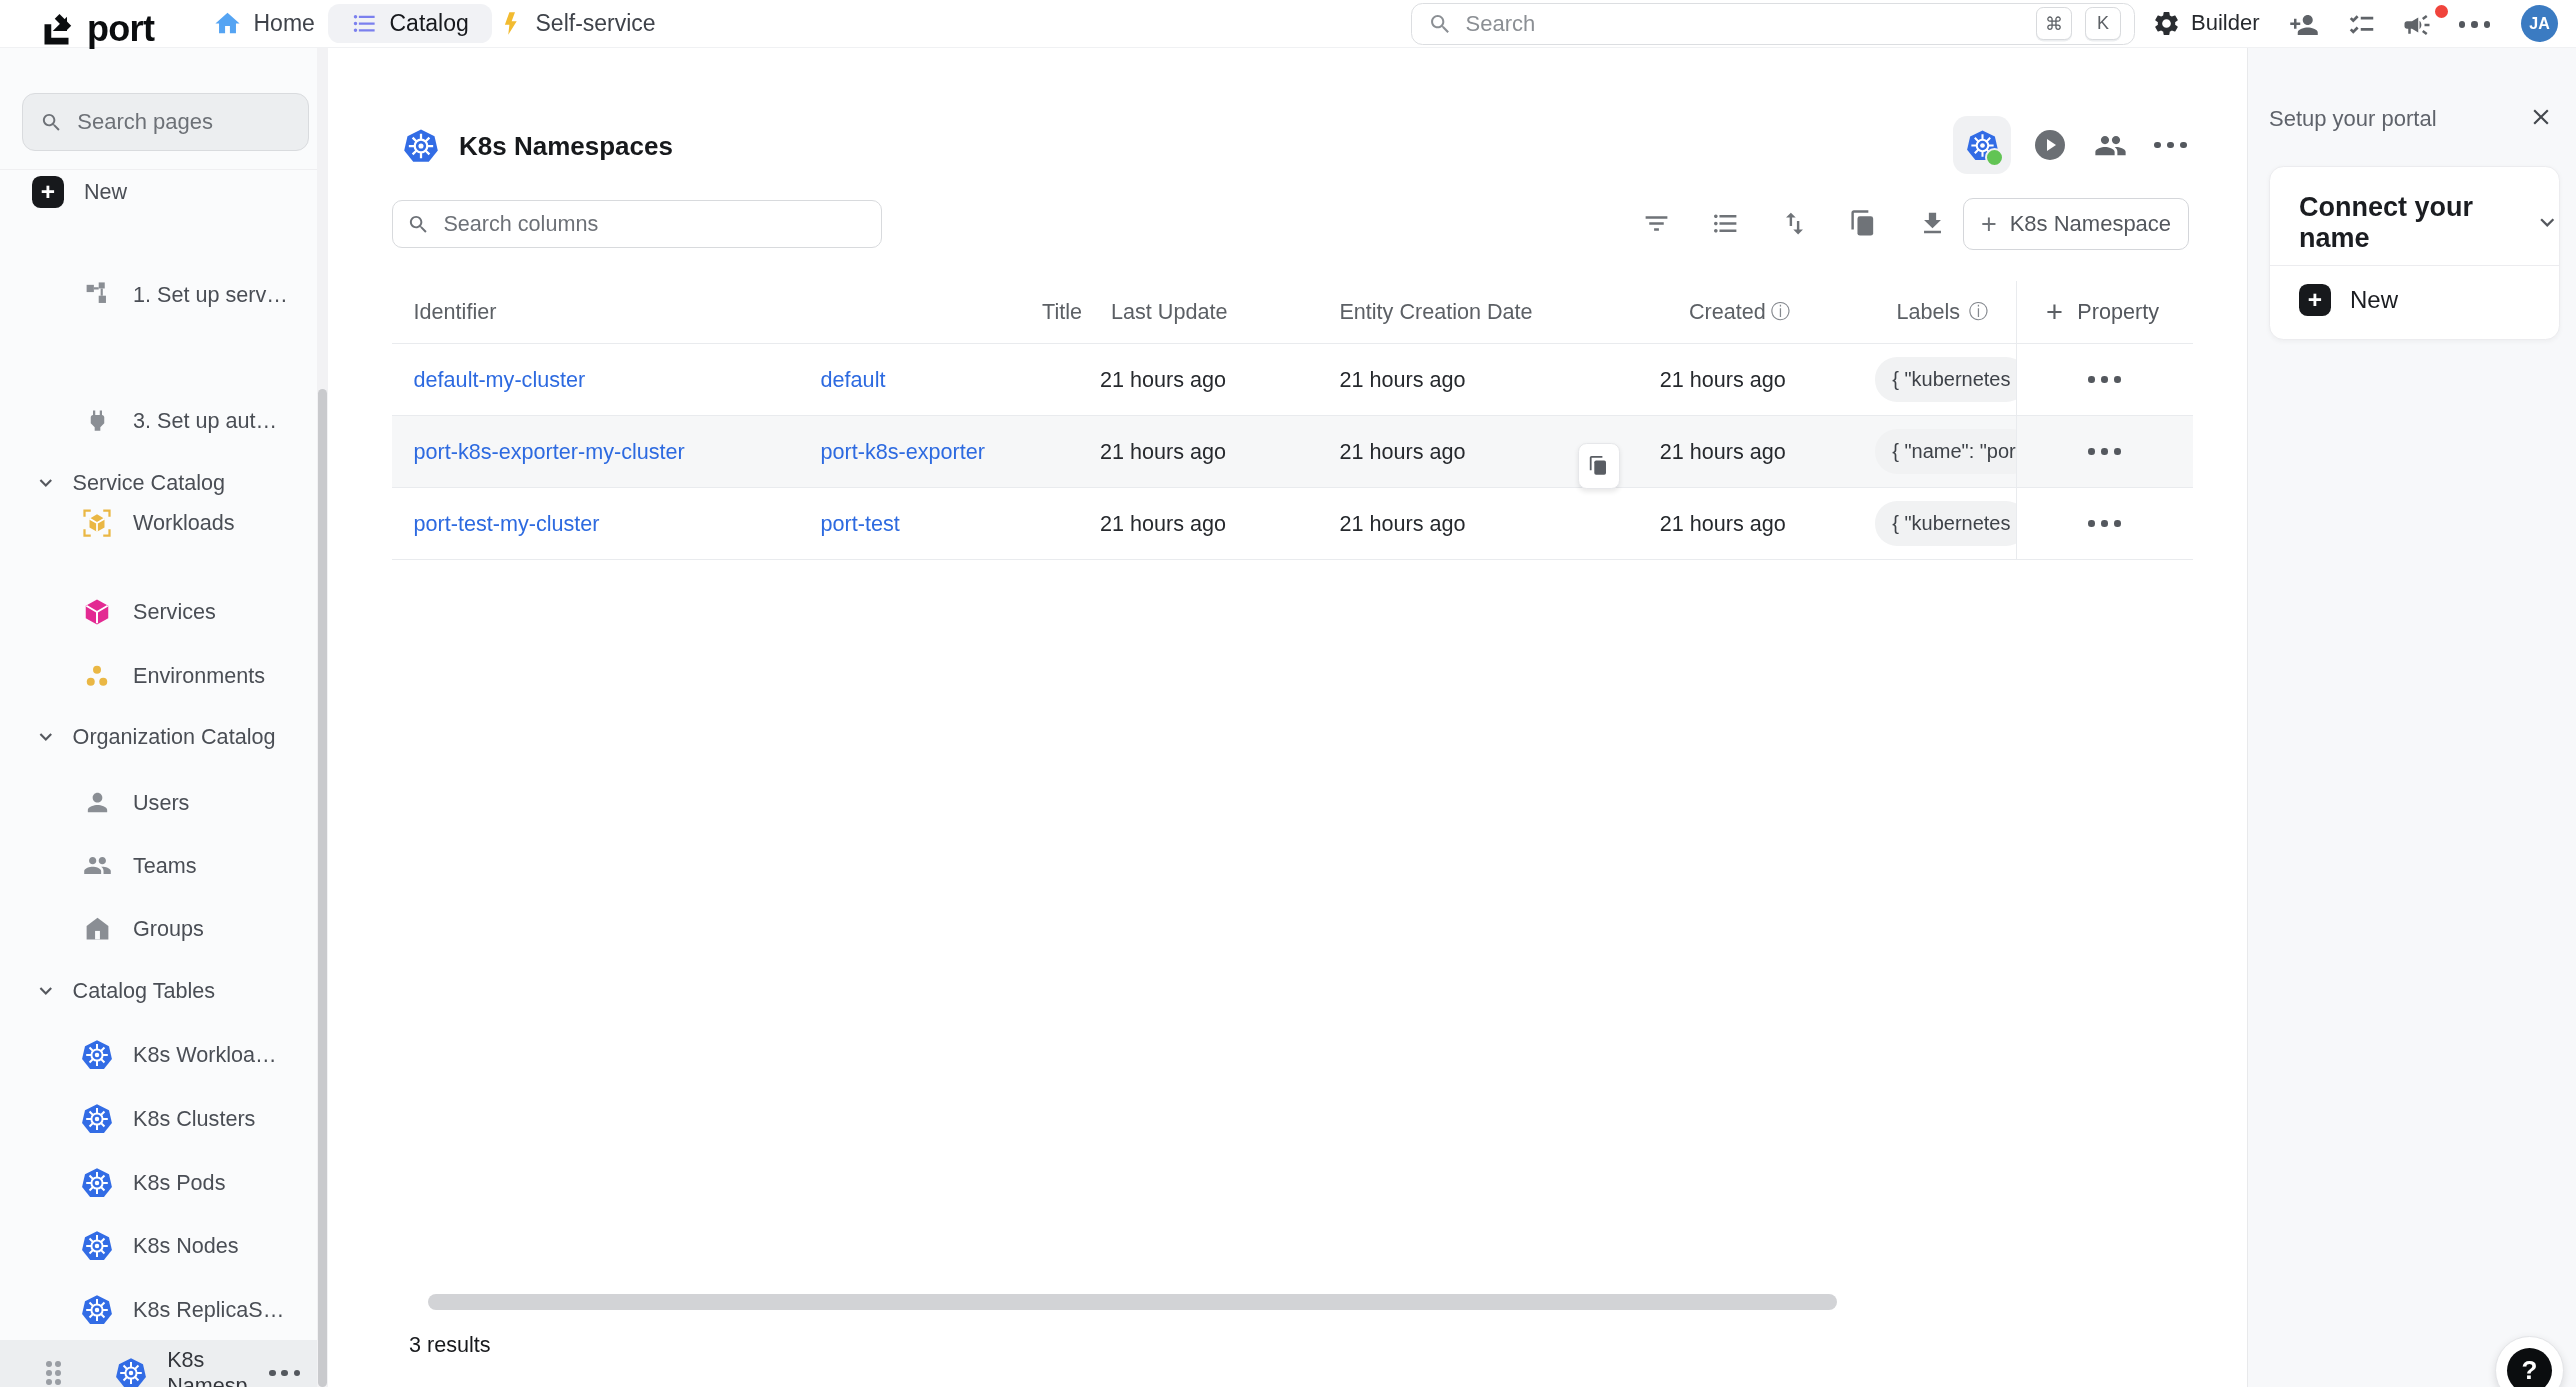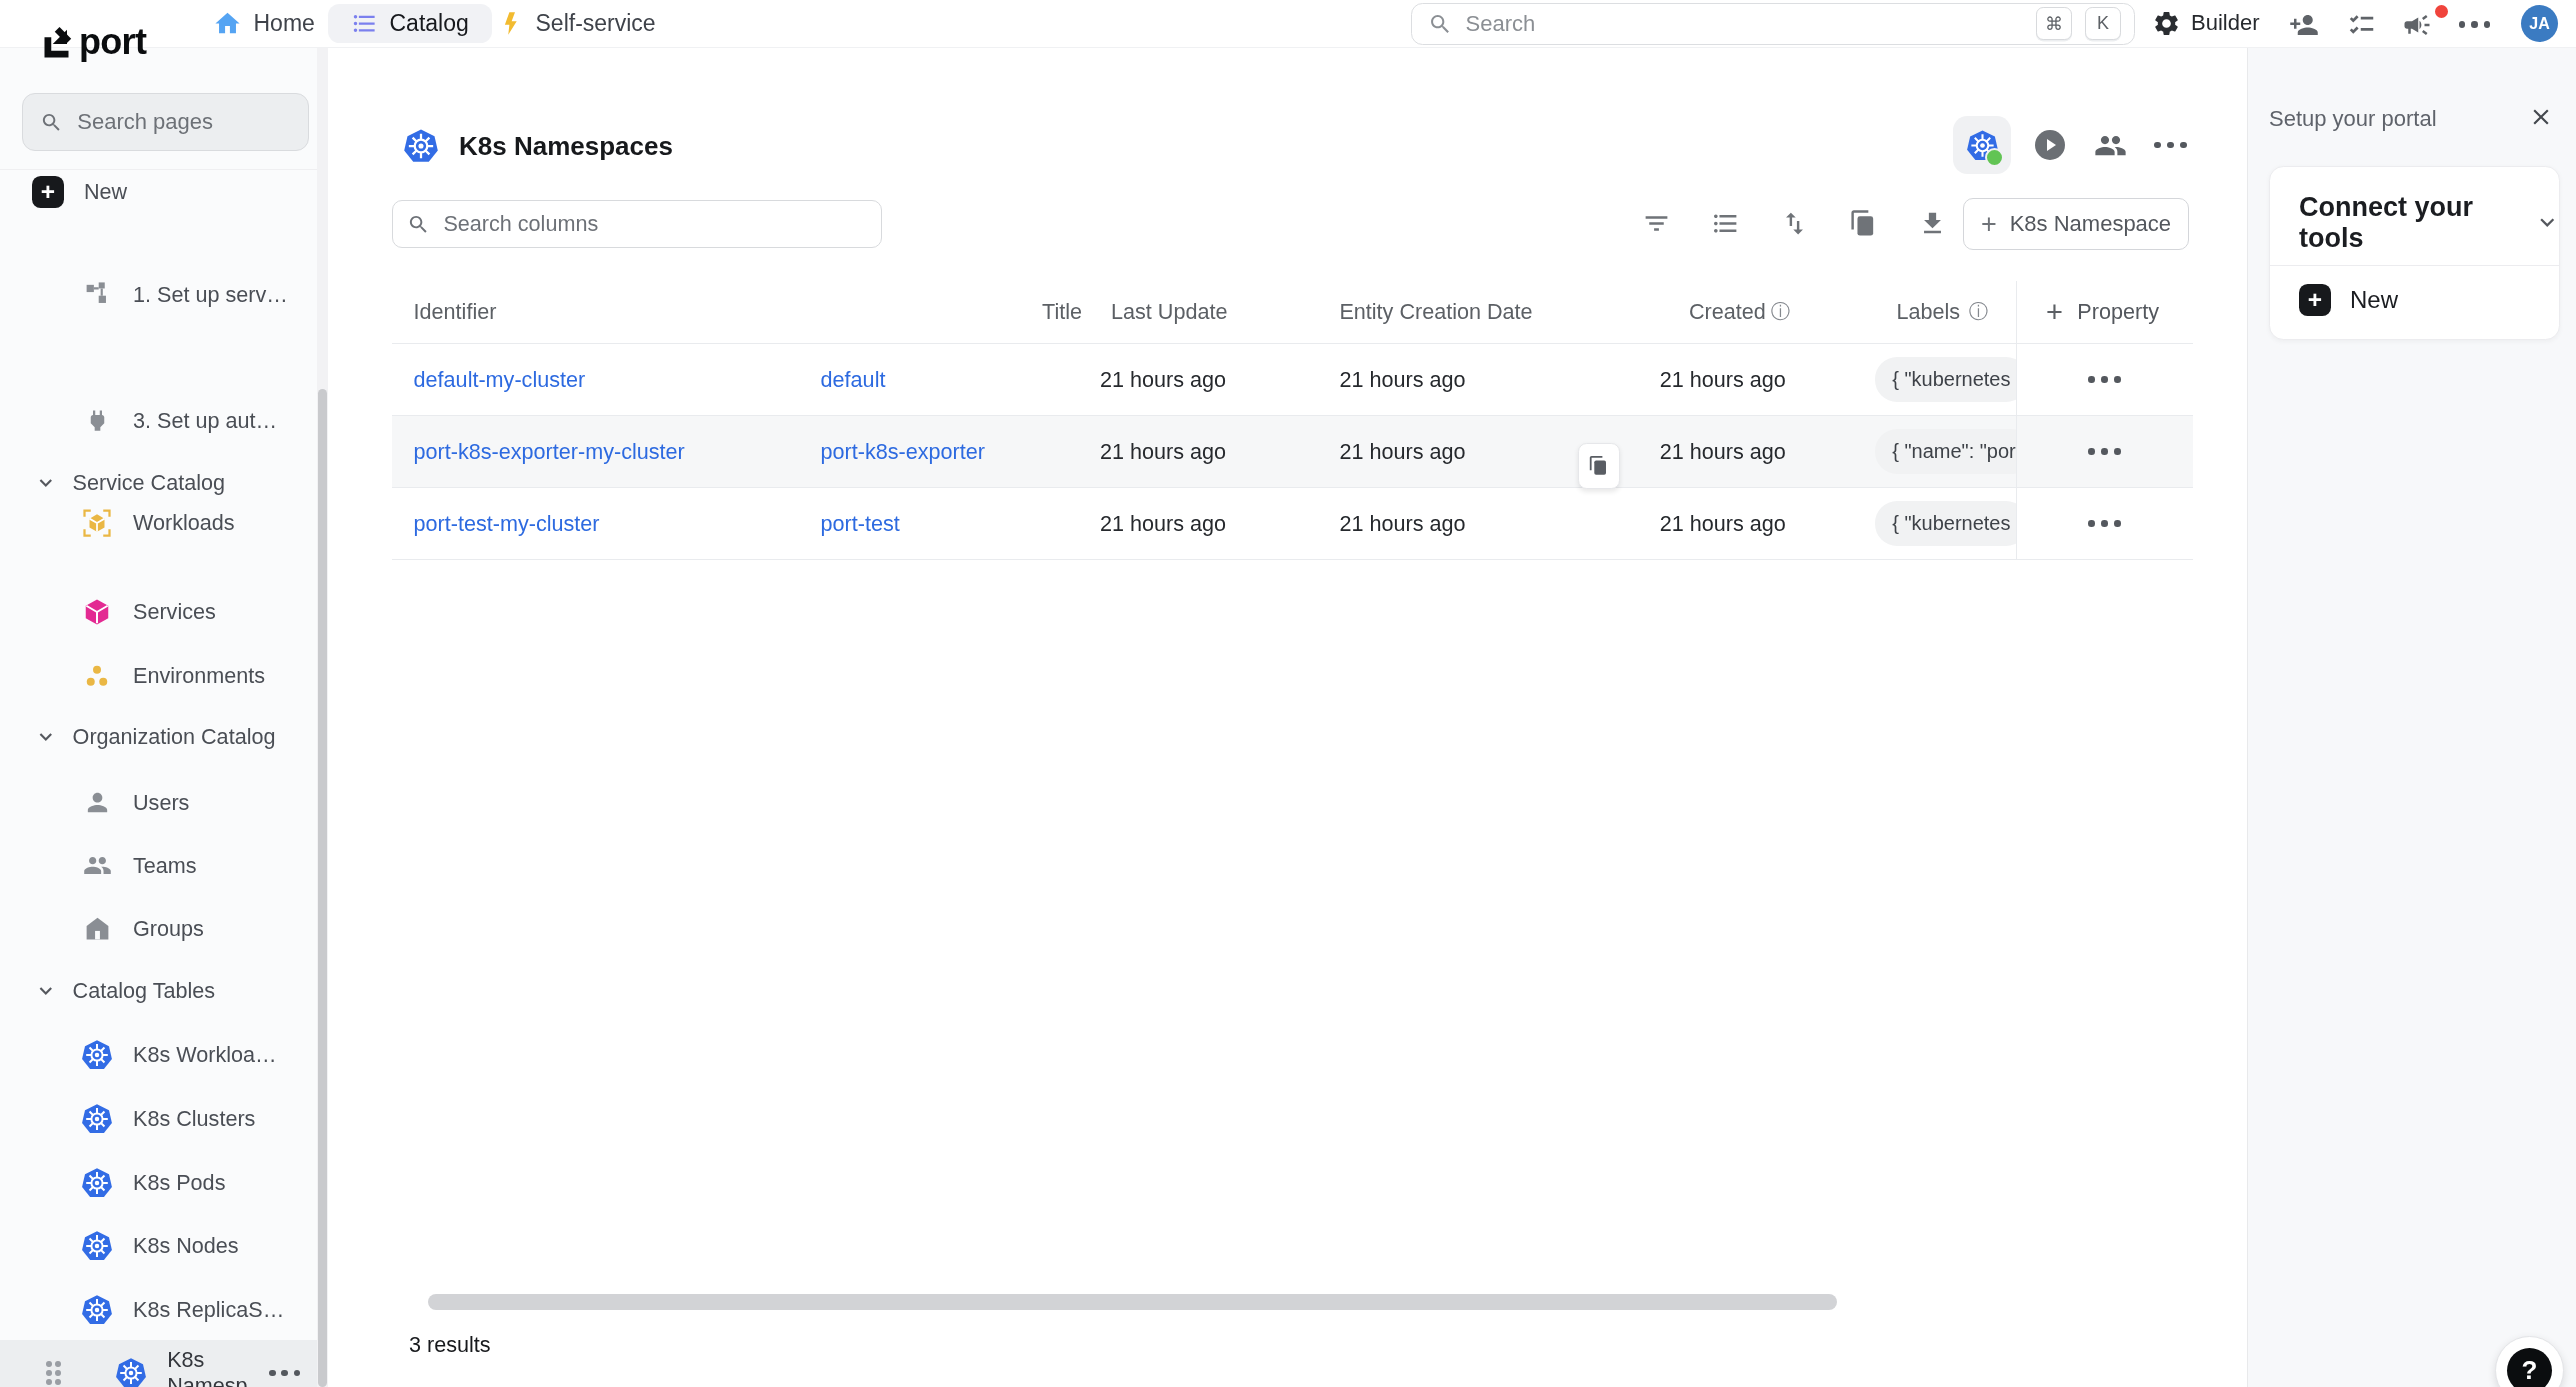--- a/index.html
+++ b/index.html
@@ -10,21 +10,21 @@
     position: relative;
     color: #26292d;
   }
   svg { display: block; }
 
   
   .topbar {
     position: absolute; left: 0; top: 0; width: 2576px; height: 48px;
     background: #ffffff; border-bottom: 1.4px solid #f0f1f3; z-index: 30;
   }
-  .logo { position: absolute; left: 40px; top: 21px; display: flex; align-items: center; gap: 6px; text-align: right; }
+  .logo { position: absolute; left: 40px; top: 8px; display: flex; align-items: center; gap: 14px; text-align: right; }
   .logo-text { font-size: 36px; font-weight: 700; color: #0b0d0f; letter-spacing: -0.7px; }
   .nav-item { position: absolute; top: 0; height: 46px; display: flex; align-items: center; gap: 11.5px; font-size: 23px; color: #3f434a; cursor: pointer; }
   .nav-pill { background: #f1f2f5; border-radius: 11.5px; height: 39px; top: 3.6px; padding: 0 23px; color: #17191d; }
   .top-search {
     position: absolute; left: 1411px; top: 2.9px; width: 724px; height: 42px;
     border: 1.4px solid #dcdee1; border-radius: 11.5px; background: #fff;
     display: flex; align-items: center; padding: 0 13px 0 16px; gap: 13px;
   }
   .top-search input { border: 0; outline: 0; flex: 1; font-size: 22px; color: #26292d; font-family: inherit; background: transparent; }
   .top-search input::placeholder { color: #8b8f94; }
@@ -633,21 +633,21 @@
 
 <div class="rpanel">
   <div class="rpanel-title">Setup your portal</div>
   <div class="rpanel-close">
     <svg width="26" height="26" viewBox="0 0 24 24">
         <path d="M19 6.41 17.59 5 12 10.59 6.41 5 5 6.41 10.59 12 5 17.59 6.41 19 12 13.41 17.59 19 19 17.59 13.41 12z" fill="#44484e"></path>
       </svg>
   </div>
   <div class="rcard">
     <div class="rcard-head">
-      <span class="rcard-title">Connect your tools</span>
+      <span class="rcard-title">Connect your name</span>
       <span>
         <svg width="24.5" height="24.5" viewBox="0 0 24 24" fill="none" stroke="#55585e" stroke-width="2.2">
             <path d="M6 9l6 6 6-6"></path>
           </svg>
       </span>
     </div>
     <div class="rcard-div"></div>
     <div class="rcard-new">
       <span class="newbox">+</span>
       <span>New</span>

